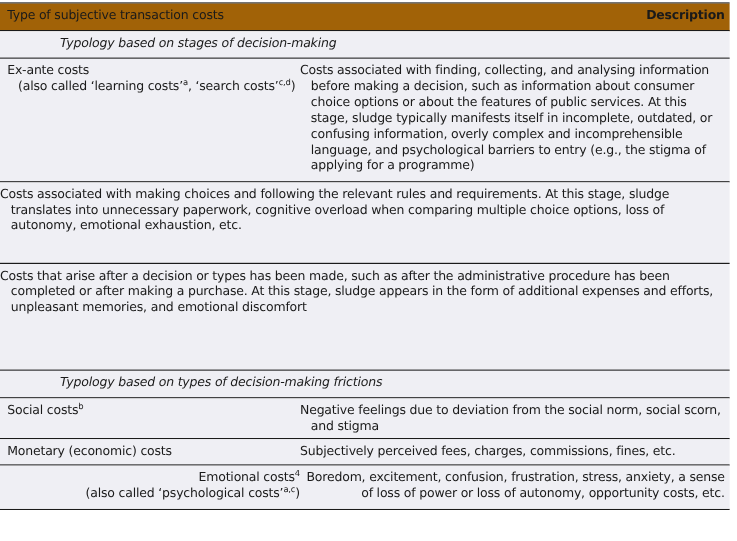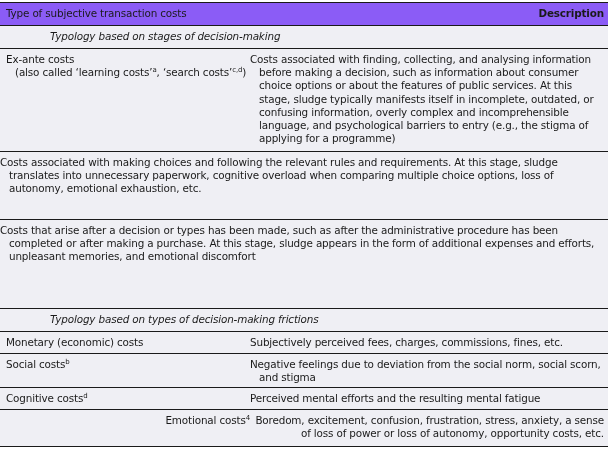--- a/index.html
+++ b/index.html
@@ -2,21 +2,21 @@
 <html><head>
   <meta charset="utf-8">
   <style>
     html, body { margin: 0; padding: 0; background: #ffffff; }
     body { width: 614px; height: 451px; overflow: hidden; position: relative;
            font-family: "DejaVu Sans", "Liberation Sans", sans-serif; color: #1a1a1a; }
     .tbl { position: absolute; left: 0; top: 2px; width: 608px;
            border-top: 1.5px solid #1a1a1a; border-bottom: 1.5px solid #1a1a1a; }
     .row { display: flex; border-bottom: 1.2px solid #1a1a1a; background: #efeff4; box-sizing: border-box; }
     .row:last-child { border-bottom: none; text-align: right; }
-    .row.header { background: #8b5cf6; height: 23px; align-items: center; }
+    .row.header { background: #a16207; height: 23px; align-items: center; }
     .row.section { height: 23px; align-items: center; padding-left: 44px; }
     .c1 { width: 250px; padding-left: 6px; box-sizing: border-box; }
     .c2 { flex: 1; padding-left: 2px; padding-right: 4px; box-sizing: border-box; }
     .header .c2 { text-align: right; font-weight: bold; }
     .cell-text { font-size: 10.4px; line-height: 13.2px; letter-spacing: -0.15px; }
     .hang { padding-left: 9px; text-indent: -9px; }
     .sub { padding-left: 9px; }
     .section .c1 { width: auto; flex: 1; font-style: italic; }
     .body-row { padding-top: 4px; padding-bottom: 4px; }
     sup { font-size: 7px; line-height: 0; vertical-align: 4px; }
@@ -48,41 +48,36 @@
   </div>
 
   <div class="row body-row" style="height:89px">
     <div class="c2 cell-text hang">Costs that arise after a decision or types has been made, such as after the administrative procedure has been completed or after making a purchase. At this stage, sludge appears in the form of additional expenses and efforts, unpleasant memories, and emotional discomfort</div>
   </div>
 
   <div class="row section">
     <div class="c1 cell-text">Typology based on types of decision-making frictions</div>
   </div>
 
-  <div class="row body-row" style="height:22px">
-    <div class="c1 cell-text">
-      <div>Monetary (economic) costs</div>
-    </div>
-    <div class="c2 cell-text hang">Subjectively perceived fees, charges, commissions, fines, etc.</div>
-  </div>
-
   <div class="row body-row" style="height:34px">
     <div class="c1 cell-text">
       <div><span>Social costs</span><sup>b</sup></div>
     </div>
     <div class="c2 cell-text hang">Negative feelings due to deviation from the social norm, social scorn, and stigma</div>
   </div>
 
   <div class="row body-row" style="height:22px">
     <div class="c1 cell-text">
-      <div><span>Cognitive costs</span><sup>d</sup></div>
+      <div>Monetary (economic) costs</div>
     </div>
-    <div class="c2 cell-text hang">Perceived mental efforts and the resulting mental fatigue</div>
+    <div class="c2 cell-text hang">Subjectively perceived fees, charges, commissions, fines, etc.</div>
   </div>
+
 
   <div class="row body-row" style="height:36px">
     <div class="c1 cell-text">
       <div><span>Emotional costs</span><sup>4</sup></div>
+      <div class="sub"><span>(also called ‘psychological costs’</span><sup>a,c</sup><span>)</span></div>
     </div>
     <div class="c2 cell-text hang">Boredom, excitement, confusion, frustration, stress, anxiety, a sense of loss of power or loss of autonomy, opportunity costs, etc.</div>
   </div>
 
 </div>
 
 </body></html>

